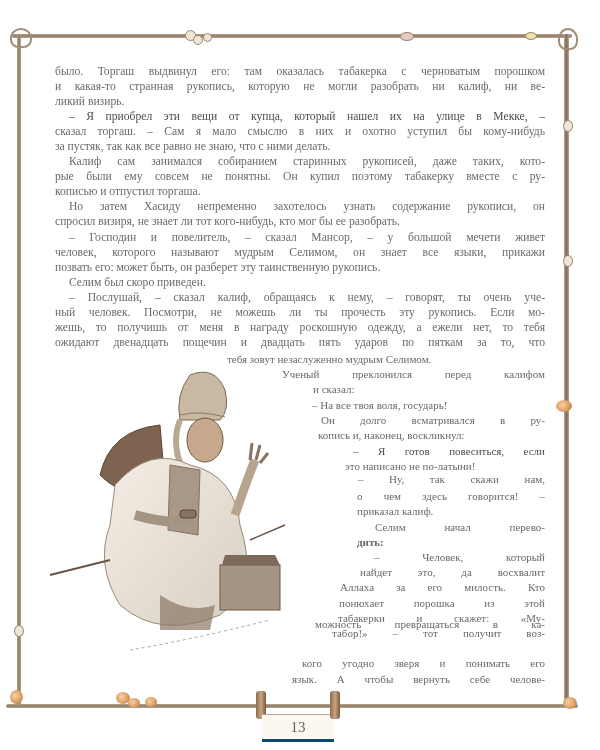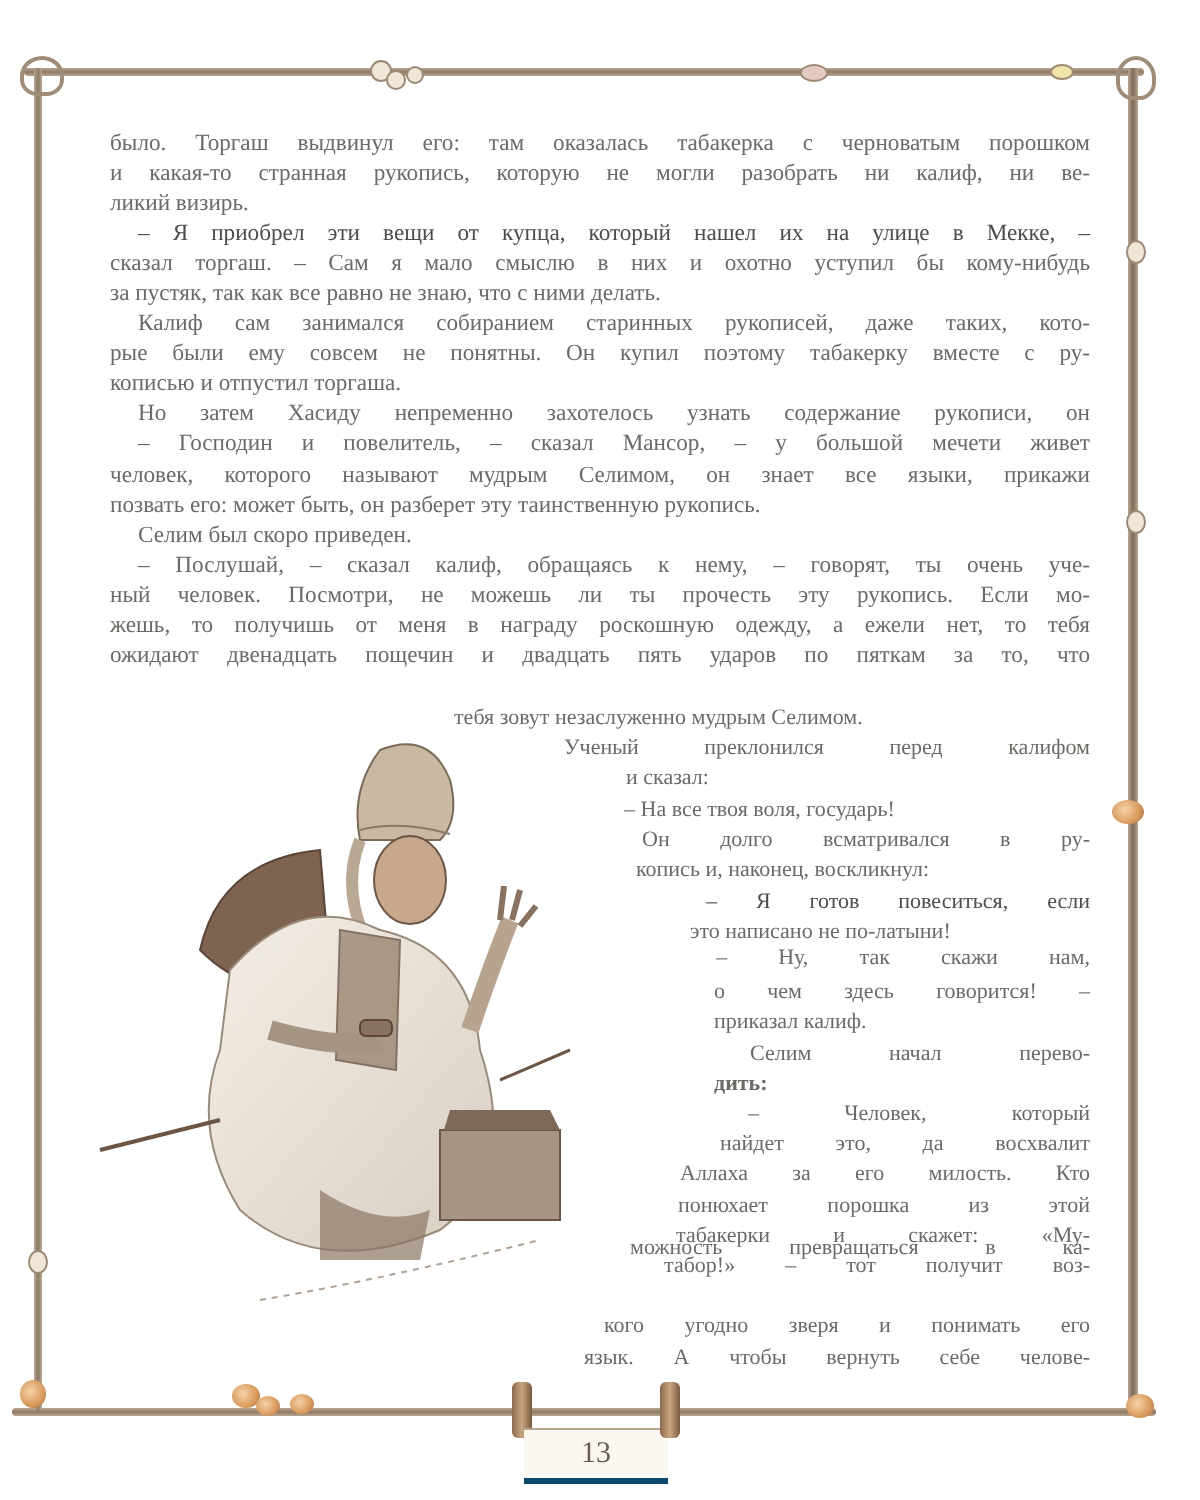--- a/index.html
+++ b/index.html
@@ -63,20 +63,21 @@
     <span class="line justify">было. Торгаш выдвинул его: там оказалась табакерка с черноватым порошком</span>
     <span class="line justify">и какая-то странная рукопись, которую не могли разобрать ни калиф, ни ве-</span>
     <span class="line">ликий визирь.</span>
     <span class="line justify indent dark">– Я приобрел эти вещи от купца, который нашел их на улице в Мекке, –</span>
     <span class="line justify">сказал торгаш. – Сам я мало смыслю в них и охотно уступил бы кому-нибудь</span>
     <span class="line">за пустяк, так как все равно не знаю, что с ними делать.</span>
     <span class="line justify indent">Калиф сам занимался собиранием старинных рукописей, даже таких, кото-</span>
     <span class="line justify">рые были ему совсем не понятны. Он купил поэтому табакерку вместе с ру-</span>
     <span class="line">кописью и отпустил торгаша.</span>
     <span class="line justify indent">Но затем Хасиду непременно захотелось узнать содержание рукописи, он</span>
+    <span class="line">спросил визиря, не знает ли тот кого-нибудь, кто мог бы ее разобрать.</span>
     <span class="line justify indent">– Господин и повелитель, – сказал Мансор, – у большой мечети живет</span>
     <span class="line justify">человек, которого называют мудрым Селимом, он знает все языки, прикажи</span>
     <span class="line">позвать его: может быть, он разберет эту таинственную рукопись.</span>
     <span class="line indent">Селим был скоро приведен.</span>
     <span class="line justify indent">– Послушай, – сказал калиф, обращаясь к нему, – говорят, ты очень уче-</span>
     <span class="line justify">ный человек. Посмотри, не можешь ли ты прочесть эту рукопись. Если мо-</span>
     <span class="line justify">жешь, то получишь от меня в награду роскошную одежду, а ежели нет, то тебя</span>
     <span class="line justify">ожидают двенадцать пощечин и двадцать пять ударов по пяткам за то, что</span>
   </div>
 

